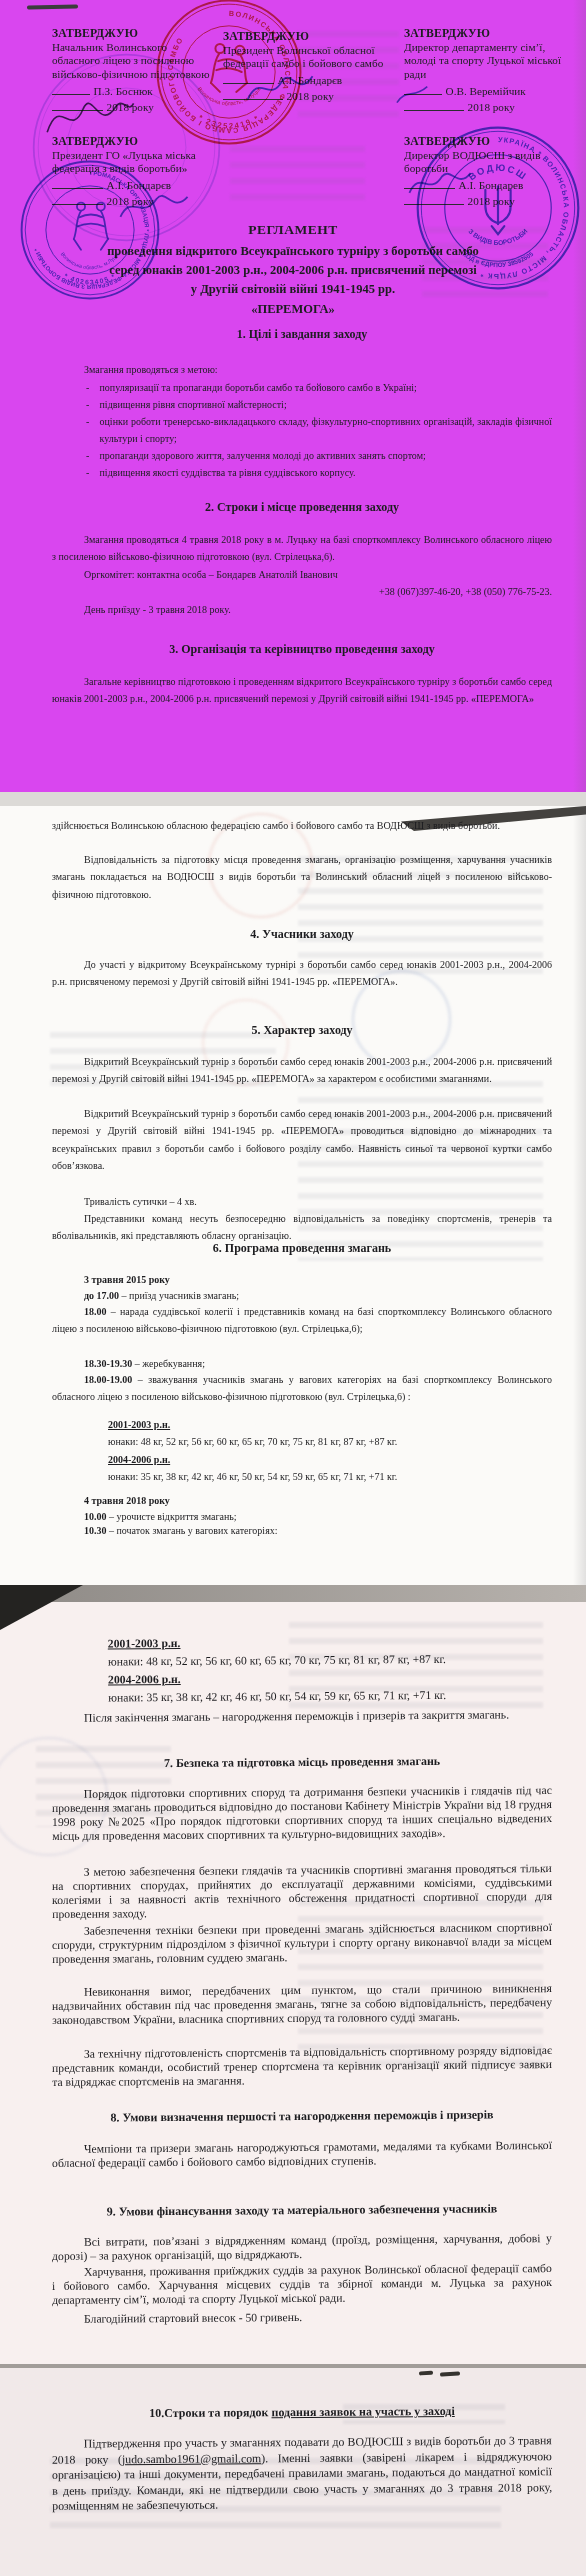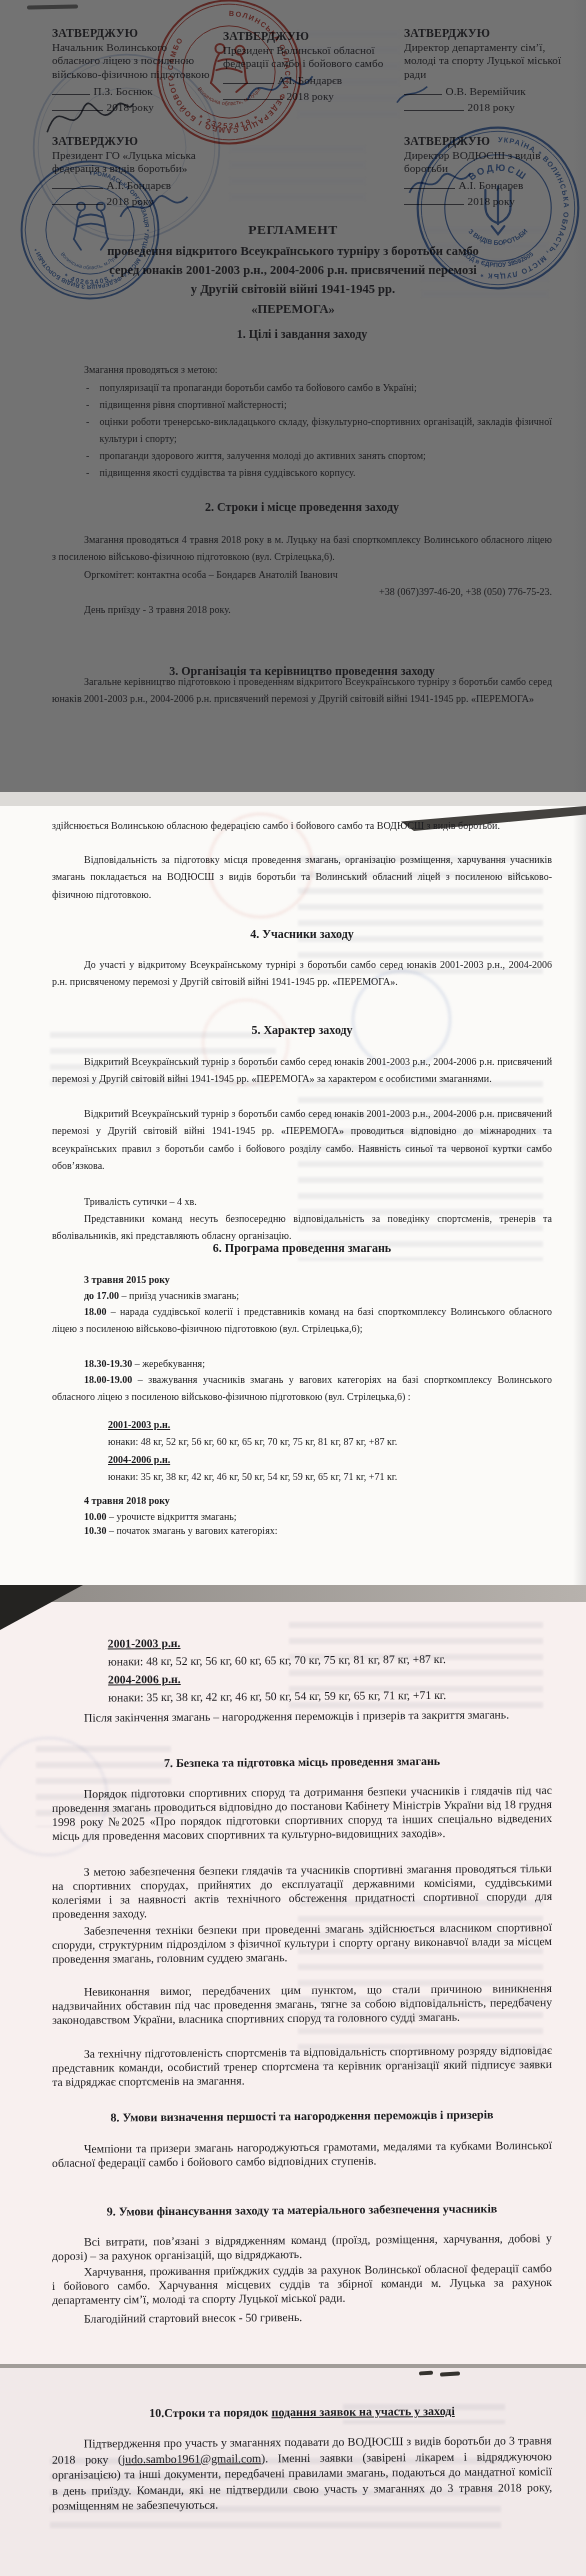--- a/index.html
+++ b/index.html
@@ -1,20 +1,20 @@
 <!DOCTYPE html>
 <html style="--stamp-red: #c2392e; --stamp-blue: #3e6ab2; --ink: #1d1d20;font-size:14.4px"><head>
 <meta charset="utf-8">
 <style>
 *{box-sizing:border-box}
 html,body{margin:0;padding:0}
 body{width:586px;height:2576px;position:relative;overflow:hidden;background:#c9c6c2;
      font-family:"Liberation Serif","DejaVu Serif",serif;color:#1d1d20}
 .page{position:absolute;left:0;width:586px}
-#p1{top:0;height:792px;background:#737373}
+#p1{top:0;height:792px;background:#d946ef}
 #p2{top:806px;height:780px;background:#fbfaf8}
 #p3{top:1602px;height:762px;background:#f8f0ef}
 #p4{top:2368px;height:208px;background:#f1e9e9}
 .gap1{position:absolute;top:792px;height:13.5px;width:586px;background:#dcdad7}
 .gap2{position:absolute;top:1585px;height:17px;width:586px;background:linear-gradient(90deg,#8e8a86,#b7b2ad)}
 .gap3{position:absolute;top:2364px;height:4.5px;width:586px;background:#a29d99}
 .wedge2{position:absolute;top:0;right:0;width:185px;height:25px;background:#44423f;
         clip-path:polygon(0 62%,100% 0,100% 34%,7% 100%)}
 .wedge3{position:absolute;top:1585px;left:0;width:83px;height:45px;background:#242321;
         clip-path:polygon(0 0,100% 0,0 100%);z-index:6}
@@ -220,21 +220,21 @@
   </div>
 
   <div class="h" style="top:500px">2. Строки і місце проведення заходу</div>
   <div class="blk" style="top:531px">
     <div class="ind">Змагання проводяться 4 травня 2018 року в м. Луцьку на базі спорткомплексу Волинського обласного ліцею з посиленою військово-фізичною підготовкою (вул. Стрілецька,6).</div>
     <div class="ind" style="text-align:left">Оргкомітет: контактна особа – Бондарєв Анатолій Іванович</div>
     <div class="ind" style="text-align:right">+38 (067)397-46-20, +38 (050) 776-75-23.</div>
     <div class="ind" style="text-align:left">День приїзду - 3 травня 2018 року.</div>
   </div>
 
-  <div class="h" style="top:664px">3. Організація та керівництво проведення заходу</div>
+  <div class="h" style="top:642px">3. Організація та керівництво проведення заходу</div>
   <div class="blk ind" style="top:673px">Загальне керівництво підготовкою і проведенням відкритого Всеукраїнського турніру з боротьби самбо серед юнаків 2001-2003 р.н., 2004-2006 р.н. присвячений перемозі у Другій світовій війні 1941-1945 рр. «ПЕРЕМОГА»</div>
 </div>
 
 <div class="gap1"></div>
 
 <div class="page" id="p2">
   <div class="wedge2"></div>
   <div class="edge"></div>
   <div class="gring" style="left:208px;top:7.2px;width:105px;height:105px;border:2.7px solid rgba(205,80,70,.16)"></div>
   <div class="gring" style="left:202px;top:193px;width:87px;height:87px;border:2.7px solid rgba(205,80,70,.12)"></div>

